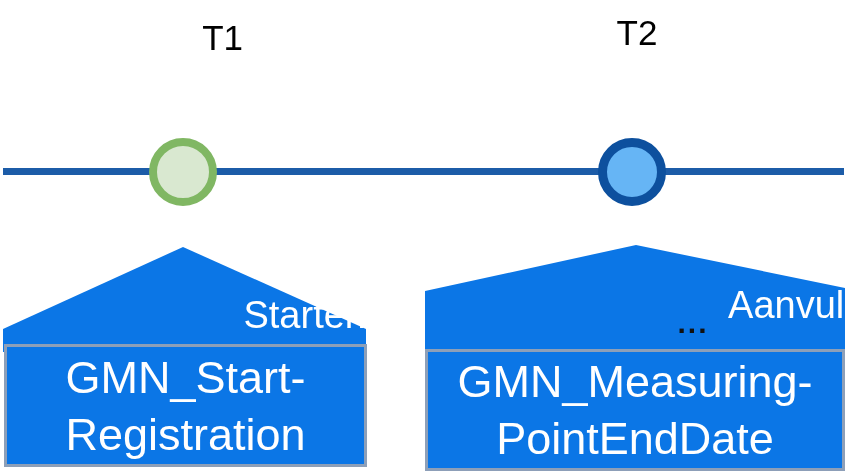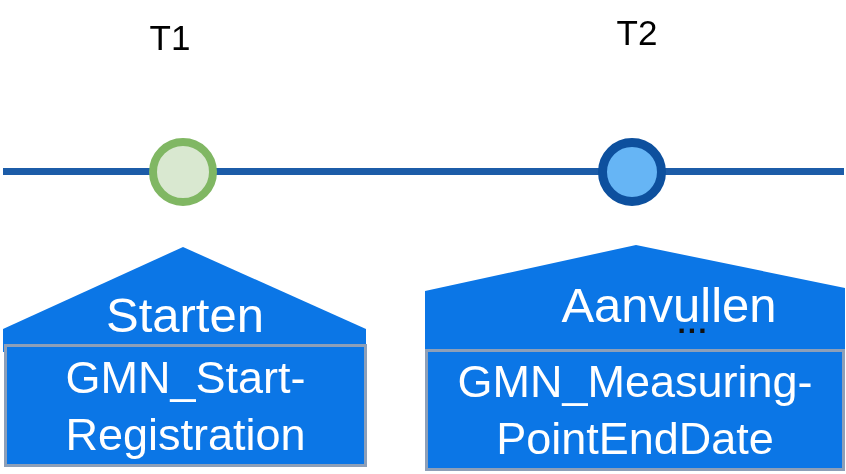--- a/index.html
+++ b/index.html
@@ -11,21 +11,21 @@
     font-family:"Liberation Sans", sans-serif;
   }
   .time-label{
     position:absolute;
     width:120px;
     text-align:center;
     font-size:35px;
     color:#000000;
     line-height:40px;
   }
-  #t1-label{left:110px;top:18px;}
+  #t1-label{left:123px;top:18px;text-align:right;}
   #t2-label{left:577px;top:13px;}
   #timeline-line{
     position:absolute;
     left:3px;top:168px;
     width:841px;height:7px;
     background:#1c5ca8;
   }
   .marker{
     position:absolute;
     border-radius:50%;
@@ -39,23 +39,23 @@
   }
   #t2-marker{
     left:598px;top:138px;
     width:68px;height:68px;
     border:9px solid #0d509e;
     background:#66b5f5;
   }
   #callout-shapes{position:absolute;left:0;top:0;}
   .roof-label{
     position:absolute;
-    text-align:center;
+    text-align:right;
     color:#ffffff;
-    font-size:49px;
+    font-size:38px;
     line-height:44px;
   }
   #t1-roof-label{left:4px;top:293px;width:362px;}
   #t2-roof-label{left:443px;top:283px;width:452px;}
   #t2-ellipsis{
     position:absolute;
     left:653px;top:308px;
     width:80px;
     text-align:center;
     color:#111111;

